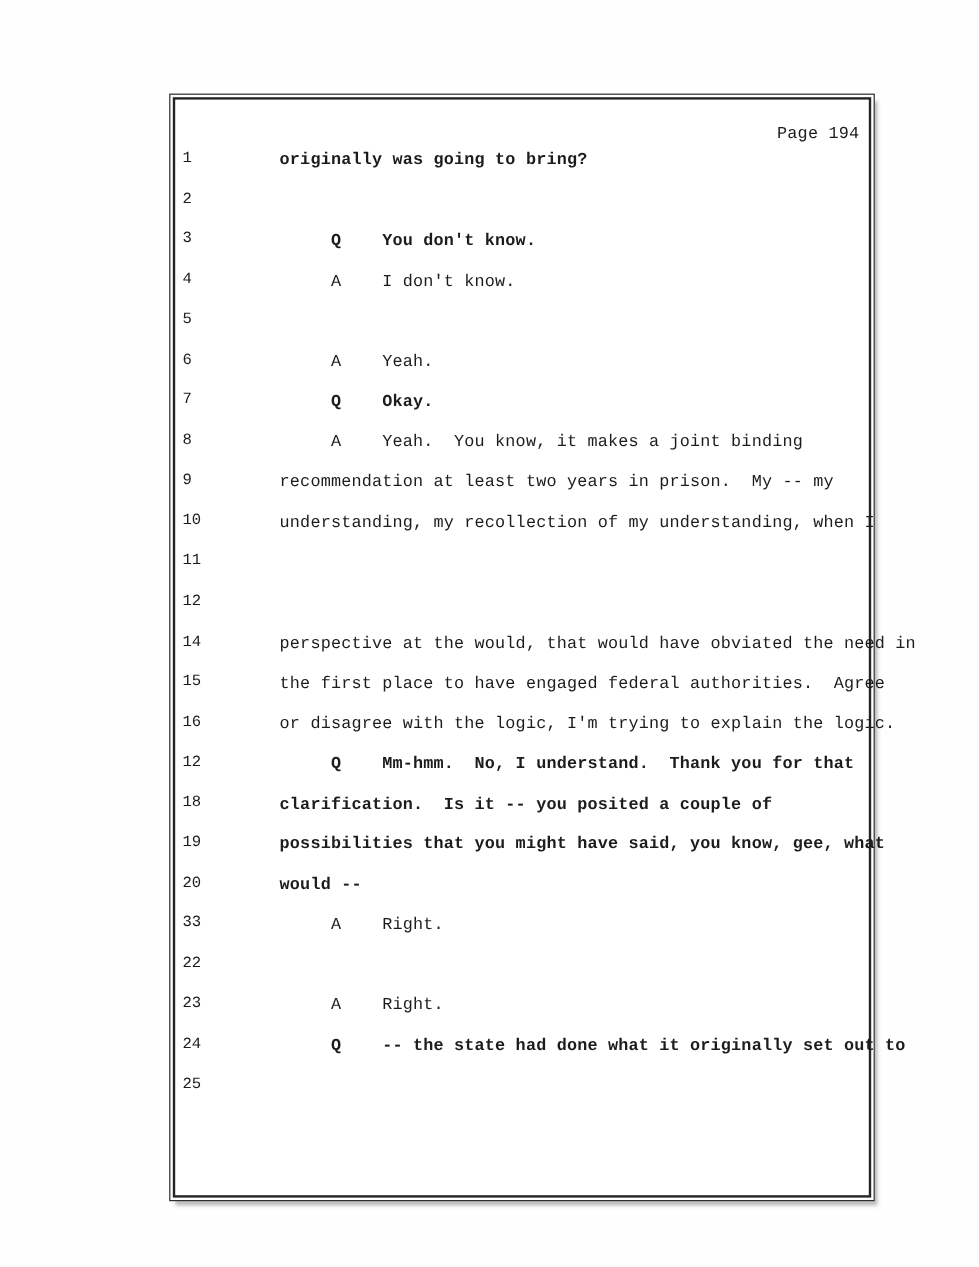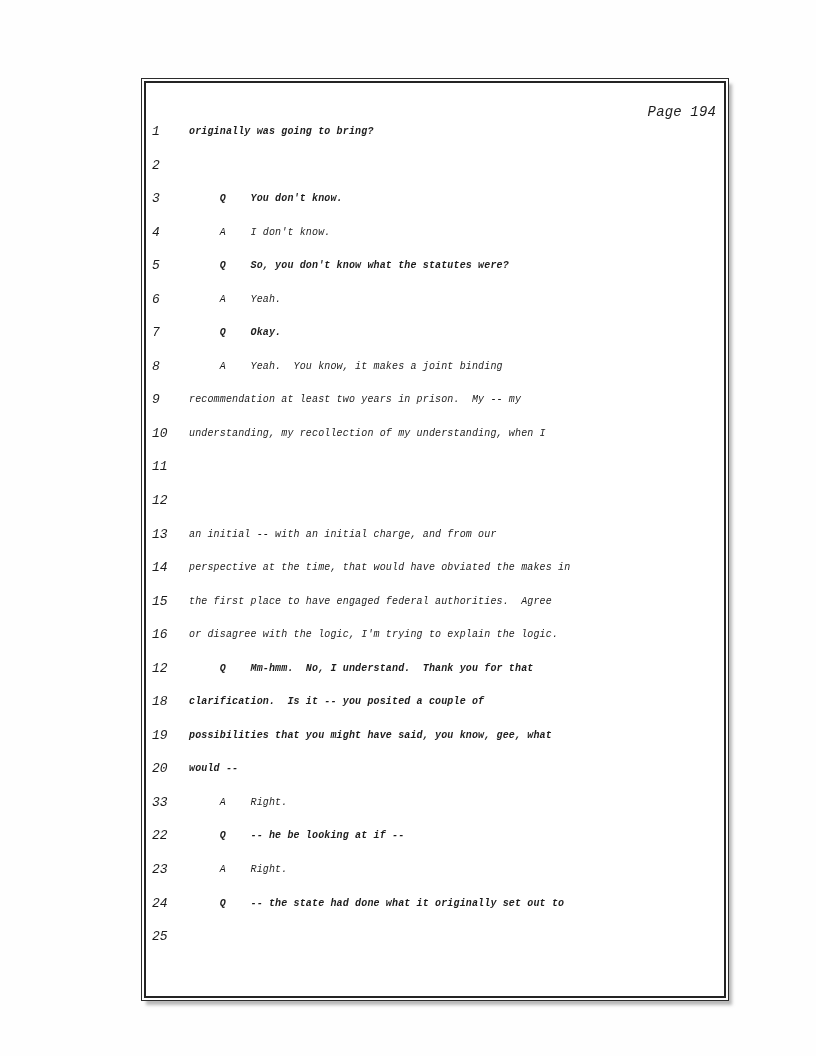--- a/index.html
+++ b/index.html
@@ -8,21 +8,20 @@
     background: #ffffff;
   }
   .canvas {
     position: relative;
     width: 816px;
     height: 1056px;
     background: #fefefe;
     overflow: hidden;
     font-family: "Liberation Mono", "DejaVu Sans Mono", monospace;
     color: #1c1c1c;
-    font-style: italic;
   }
   .frame-outer {
     position: absolute;
     left: 141px;
     top: 78px;
     width: 588px;
     height: 923px;
     box-sizing: border-box;
     border: 1.5px solid #2b2b2b;
     padding: 2px;
@@ -57,22 +56,23 @@
   }
   .num {
     flex: 0 0 43px;
     box-sizing: border-box;
     padding-left: 6px;
     font-size: 13px;
     transform: translateY(-2px);
   }
   .txt {
     white-space: pre;
-    font-size: 10px;
+    font-size: 14px;
     letter-spacing: 0.15px;
+    margin-left: 44px;
   }
   .line.bold .txt {
     font-weight: bold;
   }
 </style>
 </head>
 <body>
 
 <div class="canvas">
   <div class="frame-outer">
@@ -93,21 +93,20 @@
     <span class="txt">     Q    You don't know.</span>
   </div>
 
   <div class="line">
     <span class="num">4</span>
     <span class="txt">     A    I don't know.</span>
   </div>
 
   <div class="line bold">
     <span class="num">5</span>
-    <span class="txt">     Q    So, you don't know what the statutes were?</span>
   </div>
 
   <div class="line">
     <span class="num">6</span>
     <span class="txt">     A    Yeah.</span>
   </div>
 
   <div class="line bold">
     <span class="num">7</span>
     <span class="txt">     Q    Okay.</span>
@@ -129,28 +128,24 @@
   </div>
 
   <div class="line">
     <span class="num">11</span>
   </div>
 
   <div class="line">
     <span class="num">12</span>
   </div>
 
-  <div class="line">
-    <span class="num">13</span>
-    <span class="txt">an initial -- with an initial charge, and from our</span>
-  </div>
 
   <div class="line">
     <span class="num">14</span>
-    <span class="txt">perspective at the time, that would have obviated the makes in</span>
+    <span class="txt">perspective at the would, that would have obviated the need in</span>
   </div>
 
   <div class="line">
     <span class="num">15</span>
     <span class="txt">the first place to have engaged federal authorities.  Agree</span>
   </div>
 
   <div class="line">
     <span class="num">16</span>
     <span class="txt">or disagree with the logic, I'm trying to explain the logic.</span>
@@ -176,21 +171,20 @@
     <span class="txt">would --</span>
   </div>
 
   <div class="line">
     <span class="num">33</span>
     <span class="txt">     A    Right.</span>
   </div>
 
   <div class="line bold">
     <span class="num">22</span>
-    <span class="txt">     Q    -- he be looking at if --</span>
   </div>
 
   <div class="line">
     <span class="num">23</span>
     <span class="txt">     A    Right.</span>
   </div>
 
   <div class="line bold">
     <span class="num">24</span>
     <span class="txt">     Q    -- the state had done what it originally set out to</span>

